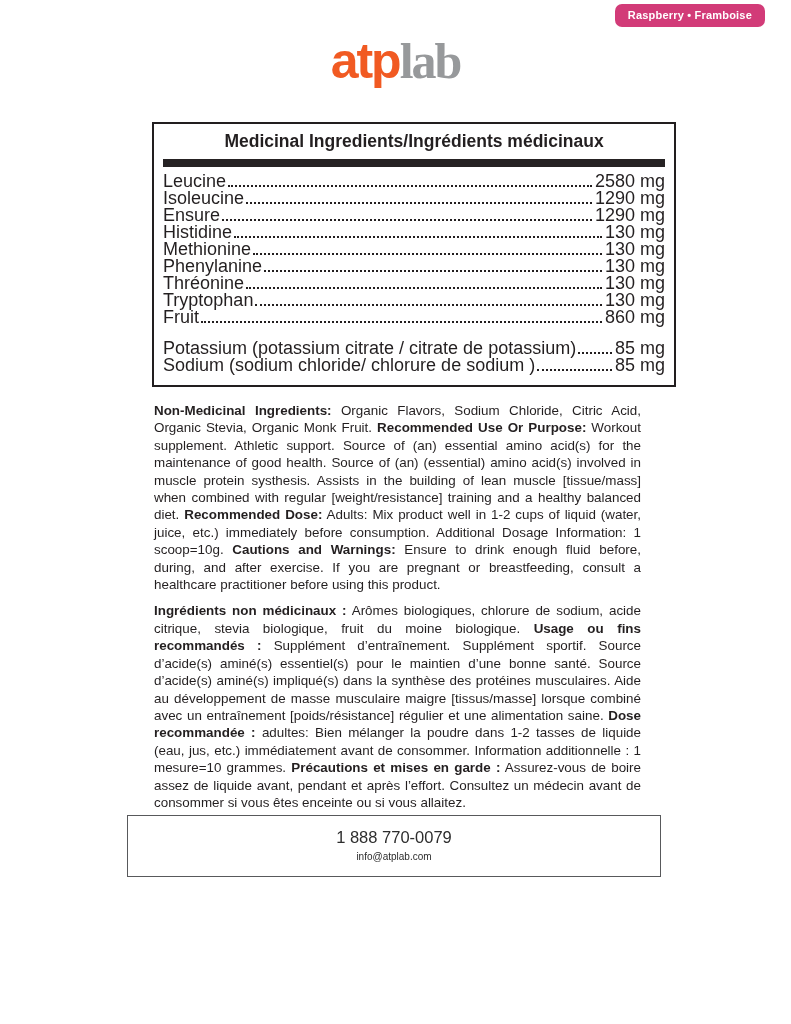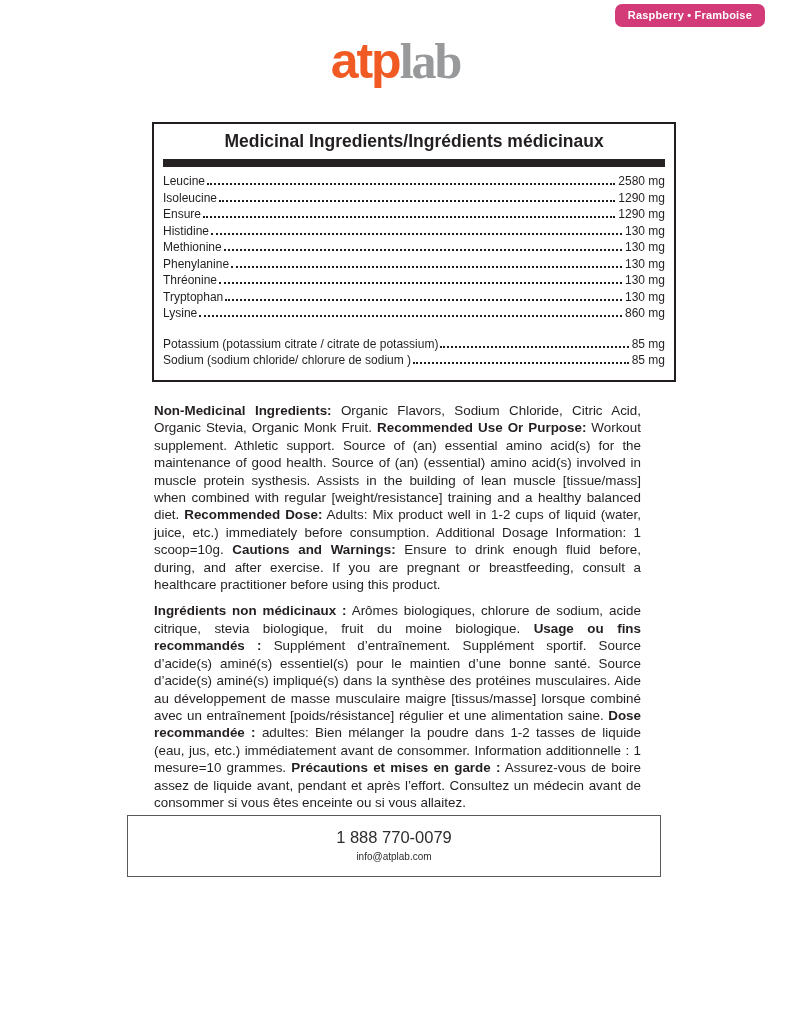--- a/index.html
+++ b/index.html
@@ -44,21 +44,21 @@
     left: 152px;
     width: 524px;
     box-sizing: border-box;
     border: 2px solid #221e1f;
     padding: 7px 0 11px;
     background: #ffffff;
   }
   .panel-title { text-align: center; font-weight: bold; font-size: 17.5px; line-height: 1.15; }
   .panel-subtitle { text-align: center; font-size: 12.5px; margin-top: 3px; }
   .thick-bar { height: 8px; background: #262223; margin: 8px 9px 6px; }
-  .rows { padding: 0 9px; font-size: 12px; }
+  .rows { padding: 0 9px; font-size: 18px; }
   .rows-minerals { margin-top: 14px; }
   .ing-row { display: flex; align-items: baseline; line-height: 16.5px; }
   .ing-label { white-space: nowrap; }
   .ing-dots { flex: 1 1 auto; border-bottom: 2px dotted #221e1f; margin: 0 3px 3px 2px; min-width: 10px; }
   .ing-value { white-space: nowrap; }
 
   .body-text {
     position: absolute;
     top: 402px;
     left: 154px;
@@ -132,21 +132,21 @@
           <span class="ing-label">Thréonine</span>
           <span class="ing-dots"></span>
           <span class="ing-value">130 mg</span>
         </div>
         <div class="ing-row">
           <span class="ing-label">Tryptophan</span>
           <span class="ing-dots"></span>
           <span class="ing-value">130 mg</span>
         </div>
         <div class="ing-row">
-          <span class="ing-label">Lysine</span>
+          <span class="ing-label">Fruit</span>
           <span class="ing-dots"></span>
           <span class="ing-value">860 mg</span>
         </div>
       </div>
     <div class="rows rows-minerals">
         <div class="ing-row">
           <span class="ing-label">Potassium (potassium citrate / citrate de potassium)</span>
           <span class="ing-dots"></span>
           <span class="ing-value">85 mg</span>
         </div>

